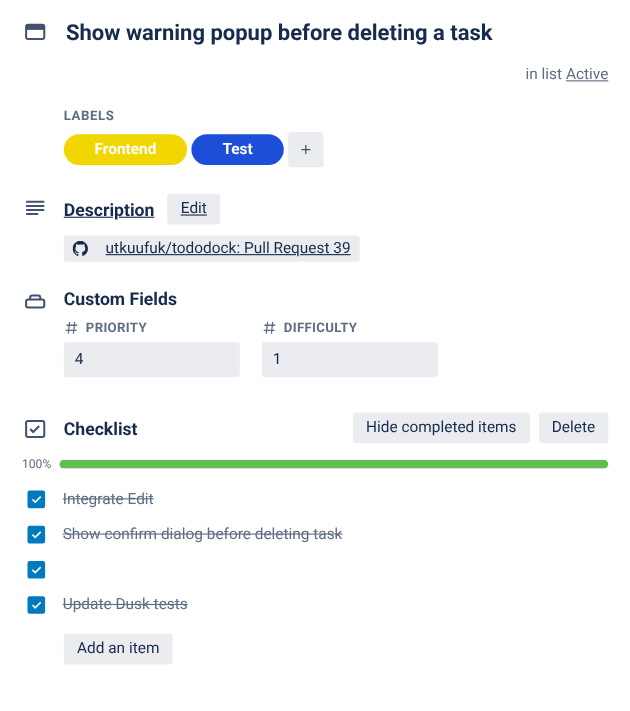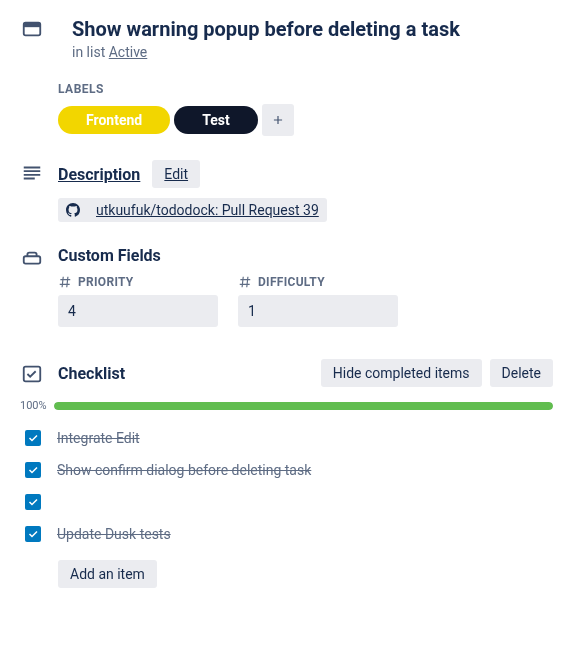--- a/index.html
+++ b/index.html
@@ -10,21 +10,21 @@
     body {
       font-family: -apple-system, BlinkMacSystemFont, "Segoe UI", Roboto, Helvetica, Arial, sans-serif;
       background: #ffffff;
       color: #172b4d;
       width: 573px;
       padding: 16px 20px;
     }
     .card-header {
       display: flex;
       align-items: flex-start;
-      gap: 28px;
+      gap: 16px;
       margin-bottom: 4px;
     }
     .icon-col {
       width: 24px;
       flex-shrink: 0;
       display: flex;
       justify-content: center;
       padding-top: 2px;
     }
     .content-col {
@@ -32,21 +32,22 @@
     }
     .card-title {
       font-size: 20px;
       font-weight: 700;
       color: #172b4d;
       line-height: 1.3;
     }
     .subtext {
       font-size: 14px;
       color: #5e6c84;
-      margin-top: 2px;
+      margin-top: 18px;
+      text-align: right;
     }
     .subtext .link {
       color: #5e6c84;
       text-decoration: underline;
       cursor: pointer;
     }
     .section {
       display: flex;
       gap: 14px;
       margin-top: 24px;
@@ -69,21 +70,21 @@
     }
     .label-chip {
       border-radius: 14px;
       padding: 6px 28px;
       font-size: 14px;
       font-weight: 700;
       color: #fff;
       cursor: pointer;
     }
     .label-yellow { background: #f2d600; }
-    .label-purple { background: #0f172a; }
+    .label-purple { background: #1d4ed8; }
     .label-add {
       background: #ebecf0;
       color: #42526e;
       width: 32px;
       height: 32px;
       border-radius: 3px;
       display: flex;
       align-items: center;
       justify-content: center;
       cursor: pointer;

